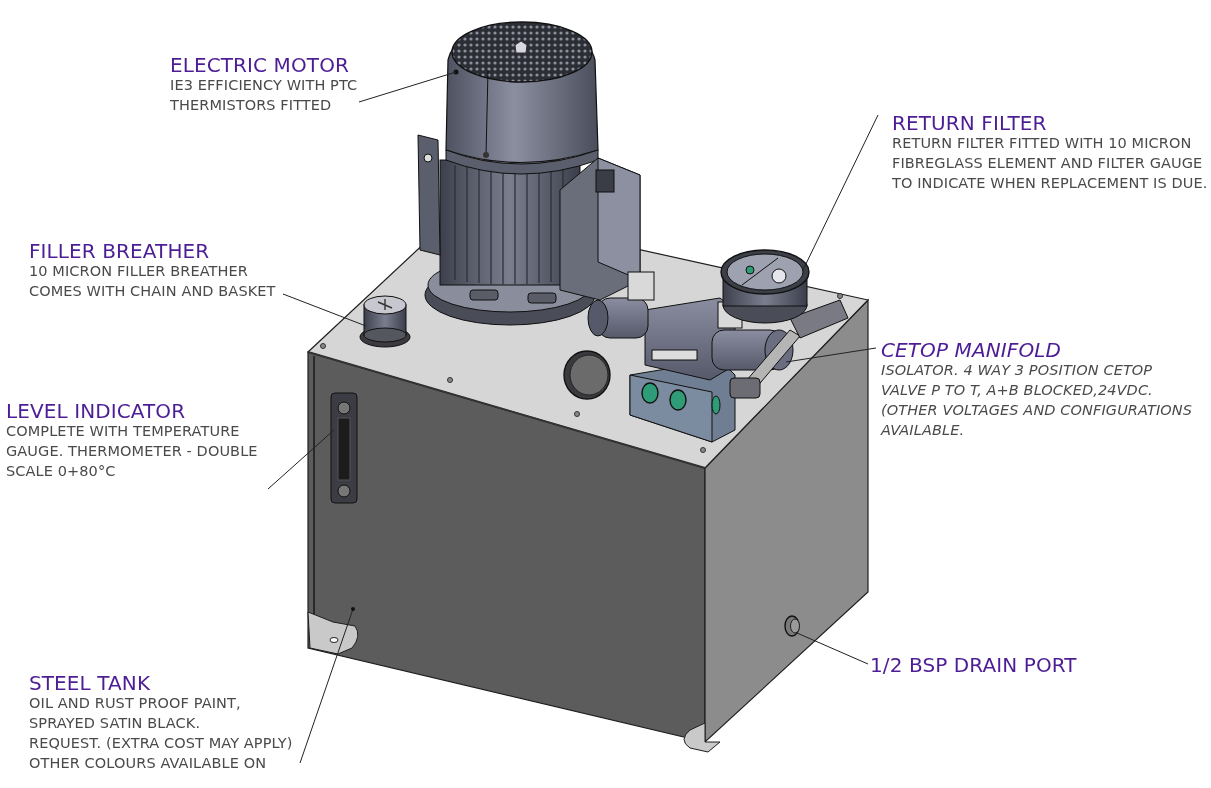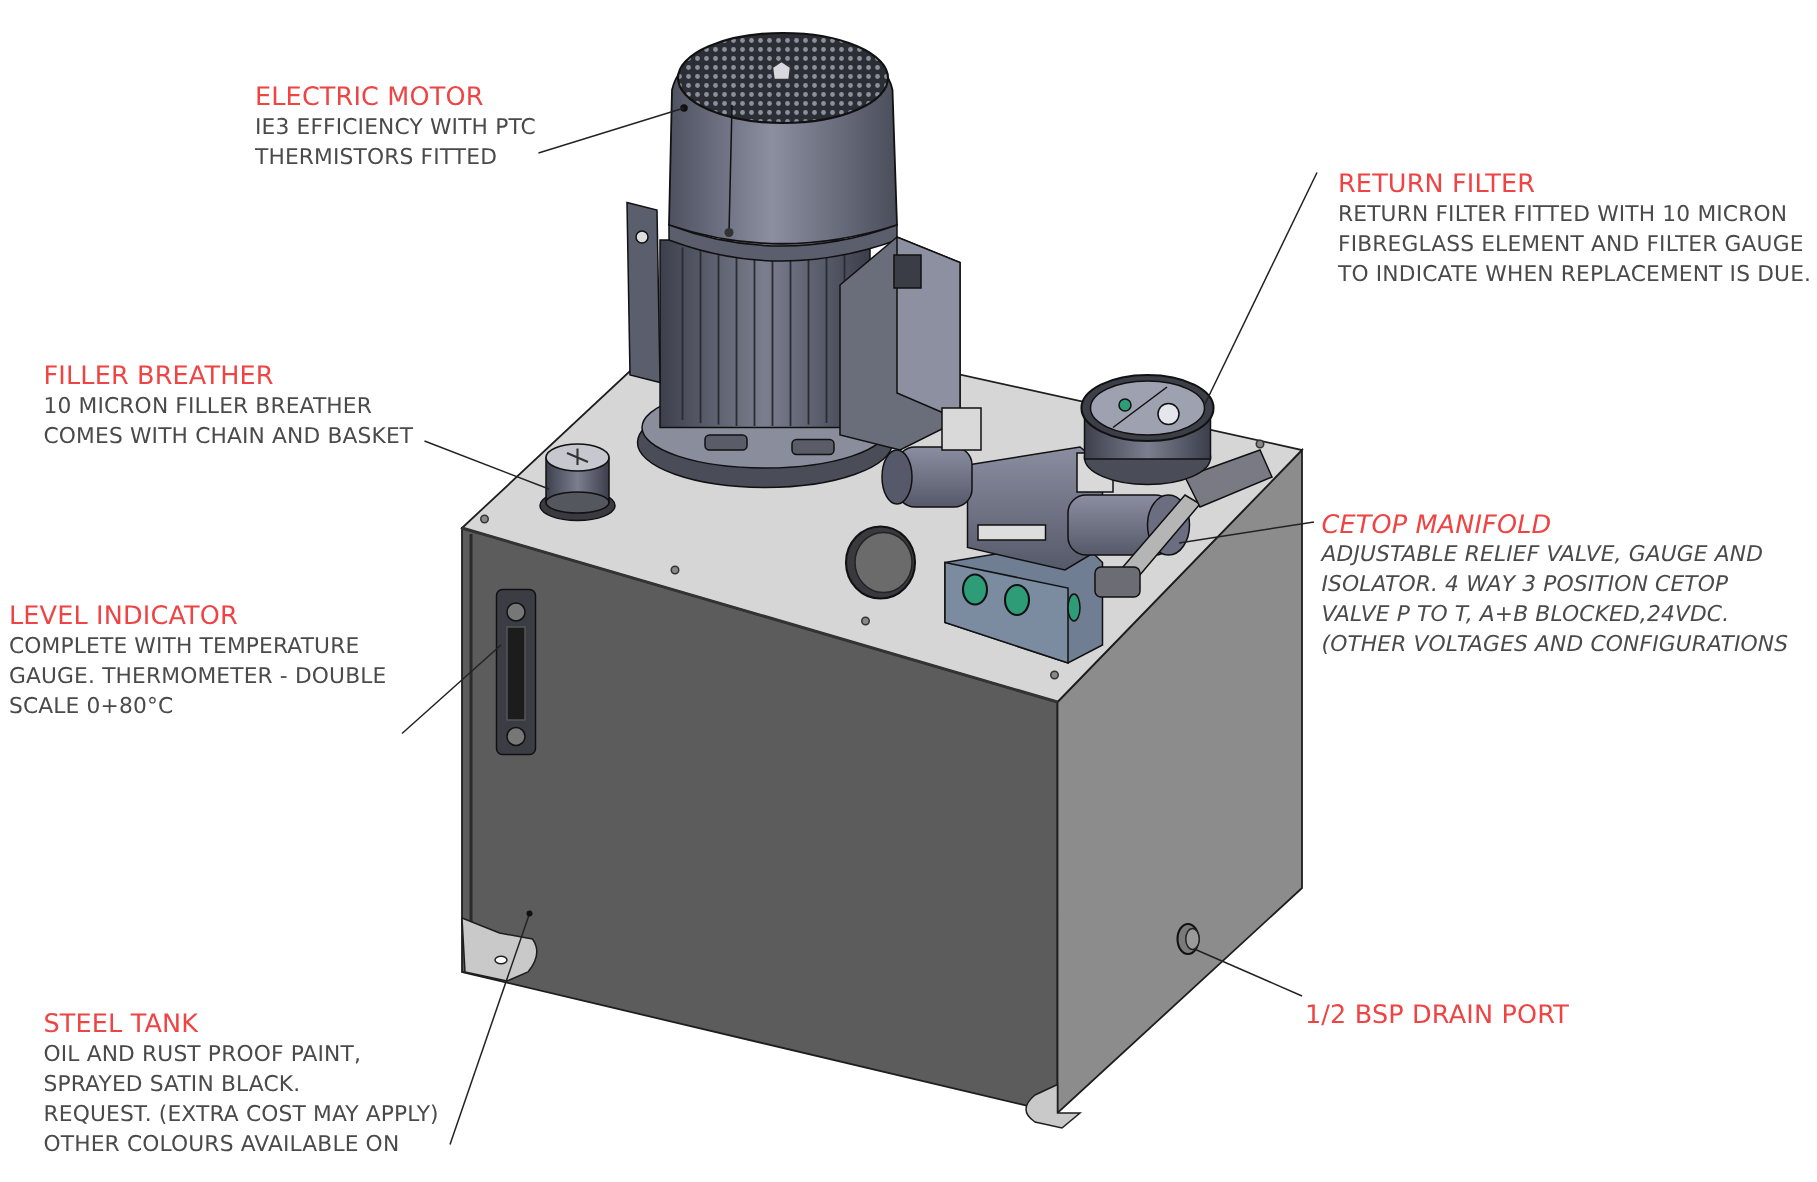--- a/index.html
+++ b/index.html
@@ -1,20 +1,20 @@
 <!DOCTYPE html>
 <html><head>
 <meta charset="utf-8">
 <style>
   html, body { margin: 0; padding: 0; background: #ffffff; }
   body { width: 1211px; height: 788px; position: relative; overflow: hidden;
          font-family: "DejaVu Sans", sans-serif; }
   .callout { position: absolute; color: #4a4a4a; font-size: 14.5px; line-height: 20px;
              letter-spacing: 0.1px; white-space: nowrap; }
-  .callout .title { font-weight: bold; color: #ef4444; font-size: 17px; }
+  .callout .title { font-weight: bold; color: #4c1d95; font-size: 20px; }
   .callout .line { display: block; font-family: "DejaVu Sans", sans-serif; font-weight: normal; }
   svg#drawing { position: absolute; left: 0; top: 0; }
   .leader { stroke: #222; stroke-width: 1; fill: none; }
 </style>
 </head>
 <body>
 
 <svg id="drawing" width="1211" height="788" viewBox="0 0 1211 788">
   <defs>
     <linearGradient id="motorGrad" x1="0" x2="1" y1="0" y2="0">
@@ -182,29 +182,29 @@
 
 <div class="callout" style="left:6px; top:401px;">
   <span class="line title">LEVEL INDICATOR</span>
   <span class="line">COMPLETE WITH TEMPERATURE</span>
   <span class="line">GAUGE. THERMOMETER - DOUBLE</span>
   <span class="line">SCALE 0+80°C</span>
 </div>
 
 <div class="callout" style="left:881px; top:340px;font-style:italic;">
   <span class="line title">CETOP MANIFOLD</span>
-  <span class="line">ADJUSTABLE RELIEF VALVE, GAUGE AND</span>
   <span class="line">ISOLATOR. 4 WAY 3 POSITION CETOP</span>
   <span class="line">VALVE P TO T, A+B BLOCKED,24VDC.</span>
   <span class="line">(OTHER VOLTAGES AND CONFIGURATIONS</span>
+  <span class="line">AVAILABLE.</span>
 </div>
 
 <div class="callout" style="left:29px; top:673px;">
   <span class="line title">STEEL TANK</span>
   <span class="line">OIL AND RUST PROOF PAINT,</span>
   <span class="line">SPRAYED SATIN BLACK.</span>
   <span class="line">REQUEST. (EXTRA COST MAY APPLY)</span>
   <span class="line">OTHER COLOURS AVAILABLE ON</span>
 </div>
 
-<div class="callout" style="left:870px; top:655px;margin-top:12px;">
+<div class="callout" style="left:870px; top:655px;">
   <span class="line title">1/2 BSP DRAIN PORT</span>
 </div>
 
 </body></html>

